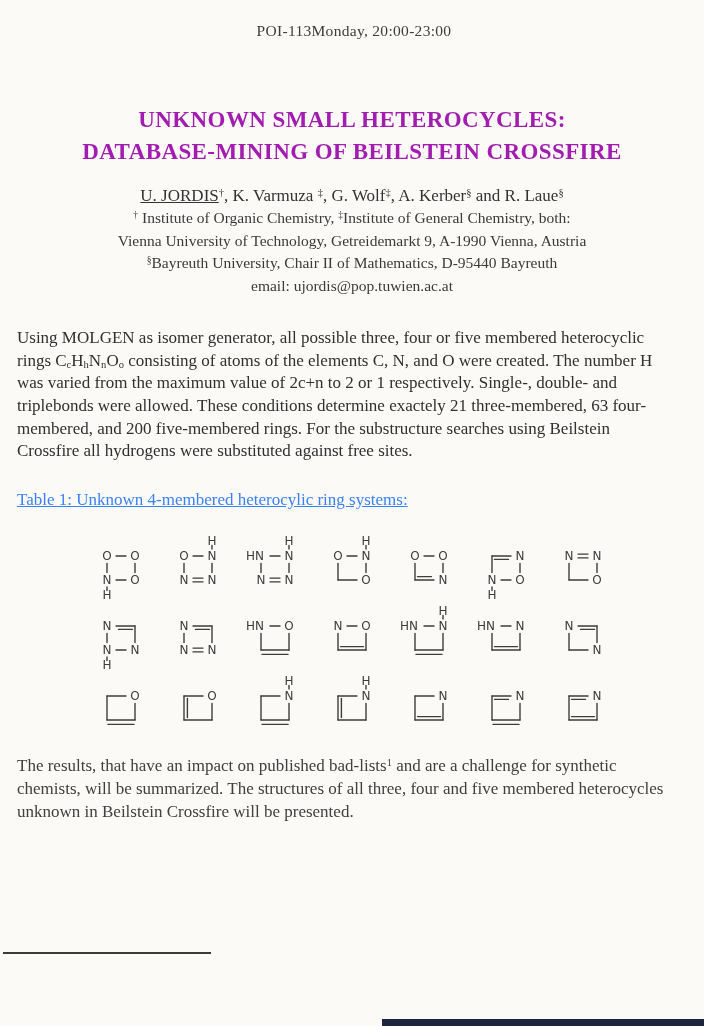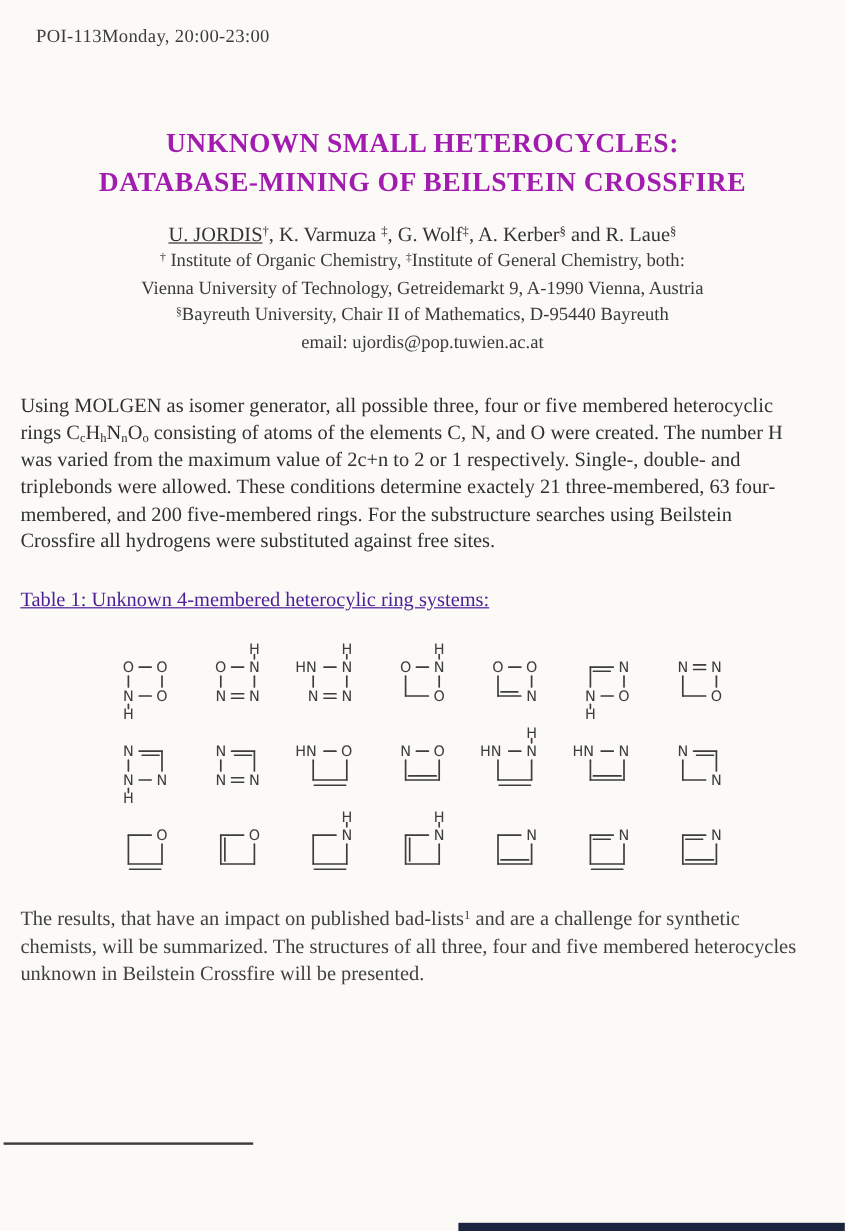--- a/index.html
+++ b/index.html
@@ -2,28 +2,28 @@
 <html><head>
 <meta charset="utf-8">
 <style>
   html,body{margin:0;padding:0;}
   body{
     width:704px;height:1026px;position:relative;overflow:hidden;
     background:#fbfaf7;color:#2e2e2e;
     font-family:"Liberation Serif", serif;
   }
   .page{width:704px;height:1026px;position:relative;}
-  .header{display:flex;justify-content:flex-start;align-items:flex-start;
+  .header{display:flex;justify-content:center;align-items:flex-start;
     padding:22px 26px 0 30px;font-size:15.5px;color:#3c3c3c;letter-spacing:.3px;}
   .title{margin-top:64px;text-align:center;font-weight:bold;font-size:23px;
     line-height:1.4;color:#a21caf;letter-spacing:.4px;}
   .authors{margin-top:18px;text-align:center;font-size:17px;color:#333;}
   .affiliations{margin-top:1px;text-align:center;font-size:15.5px;line-height:1.45;color:#3a3a3a;}
   .abstract{margin:30px 39px 0 17px;font-size:17px;line-height:1.33;text-align:left;color:#303030;}
-  .caption{margin:27px 0 0 17px;font-size:17px;color:#4c1d95;}
+  .caption{margin:27px 0 0 17px;font-size:17px;color:#3b82f6;}
   .caption span{text-decoration:underline;}
   .structures{margin:24px 88px 0 88px;}
   .struct-row{display:flex;justify-content:space-between;margin-bottom:4px;}
   .struct-cell{width:66px;height:66px;}
   .results{margin:14px 30px 0 17px;font-size:17px;line-height:1.36;color:#404040;}
   .footnote-block{position:absolute;left:0;top:952px;width:100%;}
   .footnote-rule{width:208px;border-top:2px solid #3a3a3a;margin-left:3px;}
   .footnote{margin:5px 12px 0 8px;font-size:12.5px;line-height:1.45;color:#474747;}
   sup{font-size:.62em;vertical-align:.5em;line-height:0;}
   sub{font-size:.62em;vertical-align:-.22em;line-height:0;}

